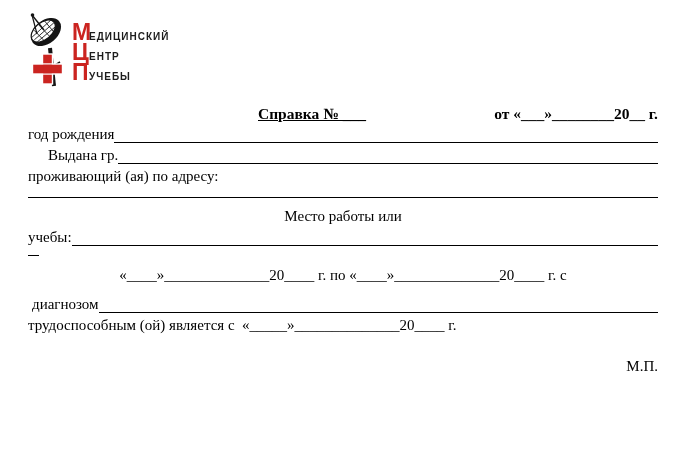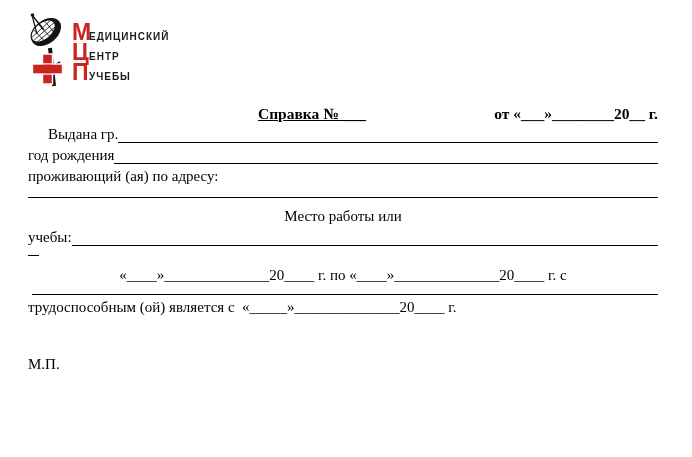--- a/index.html
+++ b/index.html
@@ -72,22 +72,22 @@
     height:0;
     border-bottom:1px solid #000;
   }
   .hline-full{margin-top:10px;}
   .hline-short{width:11px;margin-top:7px;}
   .mt8{margin-top:8px;justify-content:center;}
   .mt4{margin-top:4px;}
   .mt9{margin-top:9px;justify-content:center;}
   .footer-row{
     display:flex;
-    justify-content:space-between;
-    margin-top:36px;
+    justify-content:flex-end;
+    margin-top:20px;
     line-height:21px;
   }
 </style>
 </head>
 <body>
 
 <div class="page">
   <div class="inner">
 
     <div class="logo">
@@ -132,27 +132,27 @@
         </div>
       </div>
     </div>
 
     <div class="title-row">
       <span class="title-left">Справка № ___</span>
       <span class="title-spacer"></span>
       <span class="title-right">от «___»________20__ г.</span>
     </div>
 
-    <div class="row indent">
-      <span>Выдана гр.</span>
+    <div class="row">
+      <span>год рождения</span>
       <span class="fill"></span>
     </div>
 
-    <div class="row">
-      <span>год рождения</span>
+    <div class="row indent">
+      <span>Выдана гр.</span>
       <span class="fill"></span>
     </div>
 
     <div class="row">
       <span>проживающий (ая) по адресу:</span>
     </div>
 
     <div class="hline hline-full"></div>
 
     <div class="row mt8">
@@ -164,20 +164,21 @@
     </div>
 
     <div class="hline hline-short"></div>
 
 
     <div class="row mt9">
       <span>«____»______________20____ г. по «____»______________20____ г. с</span>
     </div>
 
     <div class="row mt8 pad-sm">
+      <span>диагнозом</span>
       <span class="fill"></span>
     </div>
 
     <div class="row">
       <span>трудоспособным (ой) является с  «_____»______________20____ г.</span>
     </div>
 
     <div class="footer-row">
       <span>М.П.</span>
     </div>

